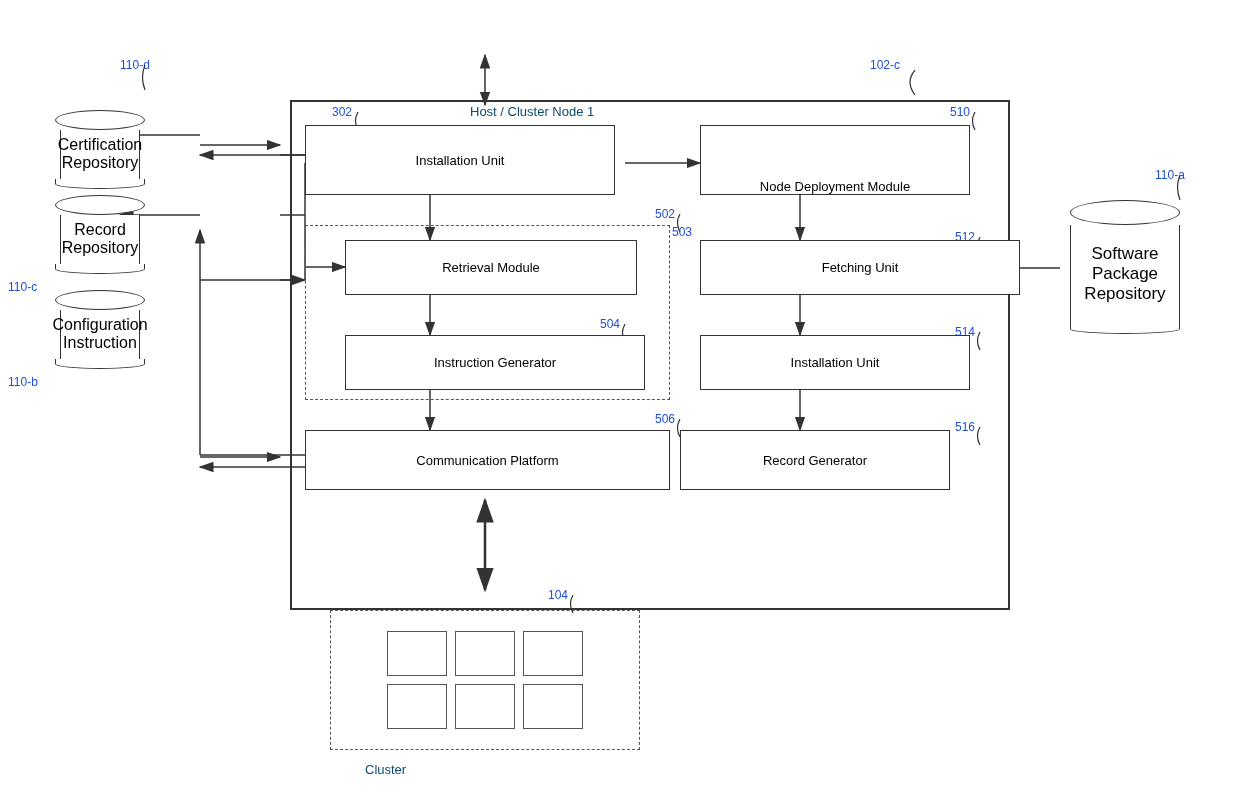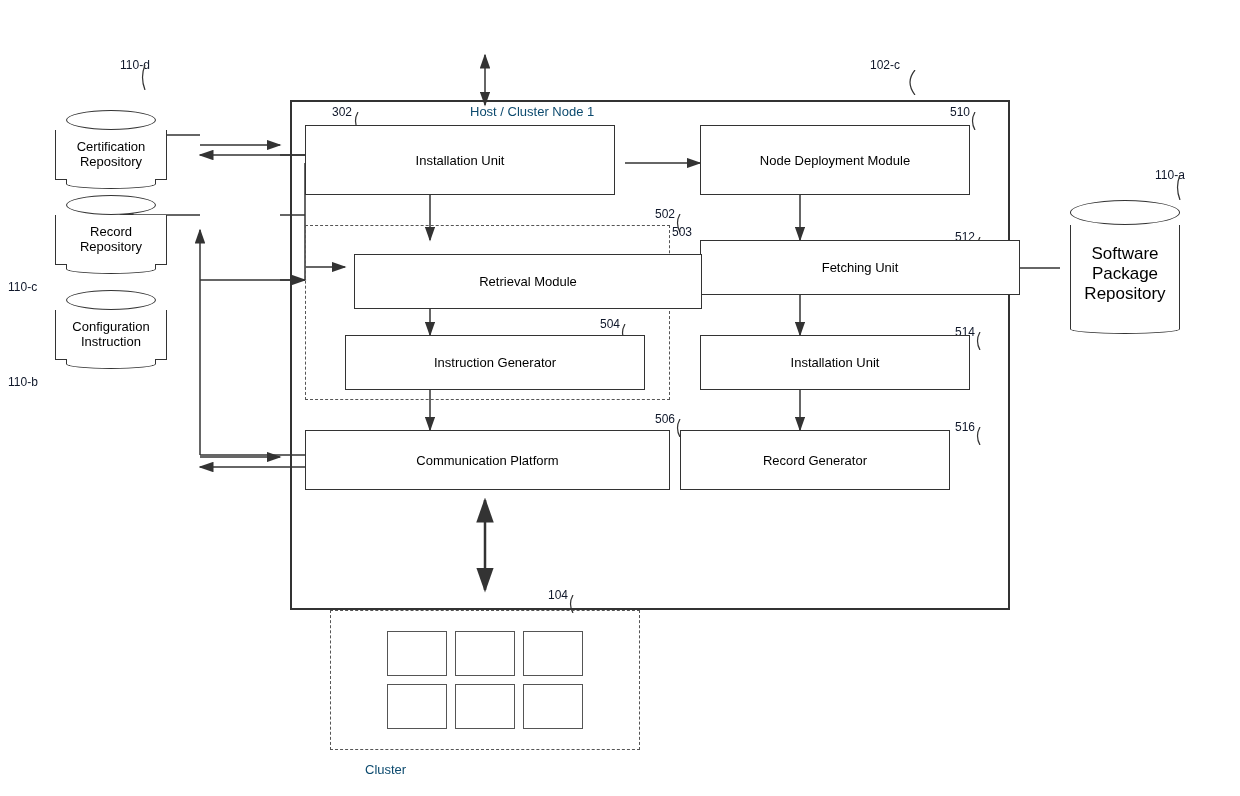--- a/index.html
+++ b/index.html
@@ -34,41 +34,41 @@
     }
     .label {
       position: absolute;
       text-align: center;
       font-size: 12px;
       color: #0c4a6e;
     }
     .callout {
       position: absolute;
       font-size: 12px;
-      color: #0f172a;
+      color: #1d4ed8;
     }
     
     .cylinder {
       position: absolute;
       display: flex;
       flex-direction: column;
       align-items: center;
       justify-content: center;
     }
     .cylinder-body {
-      width: 112px;
+      width: 80px;
       background: #fff;
       border-left: 1.5px solid #333;
       border-right: 1.5px solid #333;
       border-bottom: 1.5px solid #333;
       display: flex;
       align-items: center;
       justify-content: center;
       text-align: center;
-      font-size: 13px;
+      font-size: 16px;
       padding: 4px 4px 6px 4px;
     }
     .cylinder-top {
       width: 90px;
       height: 20px;
       border: 1.5px solid #333;
       border-radius: 50%;
       background: #fff;
       position: relative;
       z-index: 1;
@@ -182,21 +182,21 @@
     <span>Installation Unit</span>
   </div>
 
   <div class="callout" style="left:332px; top:105px;">
     <span>302</span>
   </div>
   <svg style="position:absolute;top:112px;left:348px;width:20px;height:18px;pointer-events:none;" xmlns="http://www.w3.org/2000/svg">
     <path d="M10,0 Q5,9 10,18" fill="none" stroke="#333" stroke-width="1.2"></path>
   </svg>
 
-  <div class="box" style="left:700px; top:125px; width:270px; height:70px; z-index:2;">
+  <div class="box" style="left:700px; top:125px; width:270px; height:70px; z-index:2;align-items:flex-end;">
     <span>Node Deployment Module</span>
   </div>
 
   <div class="callout" style="left:950px; top:105px;">
     <span>510</span>
   </div>
   <svg style="position:absolute;top:112px;left:965px;width:20px;height:18px;pointer-events:none;" xmlns="http://www.w3.org/2000/svg">
     <path d="M10,0 Q5,9 10,18" fill="none" stroke="#333" stroke-width="1.2"></path>
   </svg>
 
@@ -207,21 +207,21 @@
     <span>502</span>
   </div>
   <svg style="position:absolute;top:214px;left:670px;width:20px;height:18px;pointer-events:none;" xmlns="http://www.w3.org/2000/svg">
     <path d="M10,0 Q5,9 10,18" fill="none" stroke="#333" stroke-width="1.2"></path>
   </svg>
 
   <div class="callout" style="left:672px; top:225px;">
     <span>503</span>
   </div>
 
-  <div class="box" style="left:354px; top:240px; width:348px; height:55px; z-index:3;margin-top:14px;">
+  <div class="box" style="left:345px; top:240px; width:292px; height:55px; z-index:3;">
     <span>Retrieval Module</span>
   </div>
 
   <div class="box" style="left:700px; top:240px; width:320px; height:55px; z-index:2;">
     <span>Fetching Unit</span>
   </div>
 
   <div class="callout" style="left:955px; top:230px;">
     <span>512</span>
   </div>

